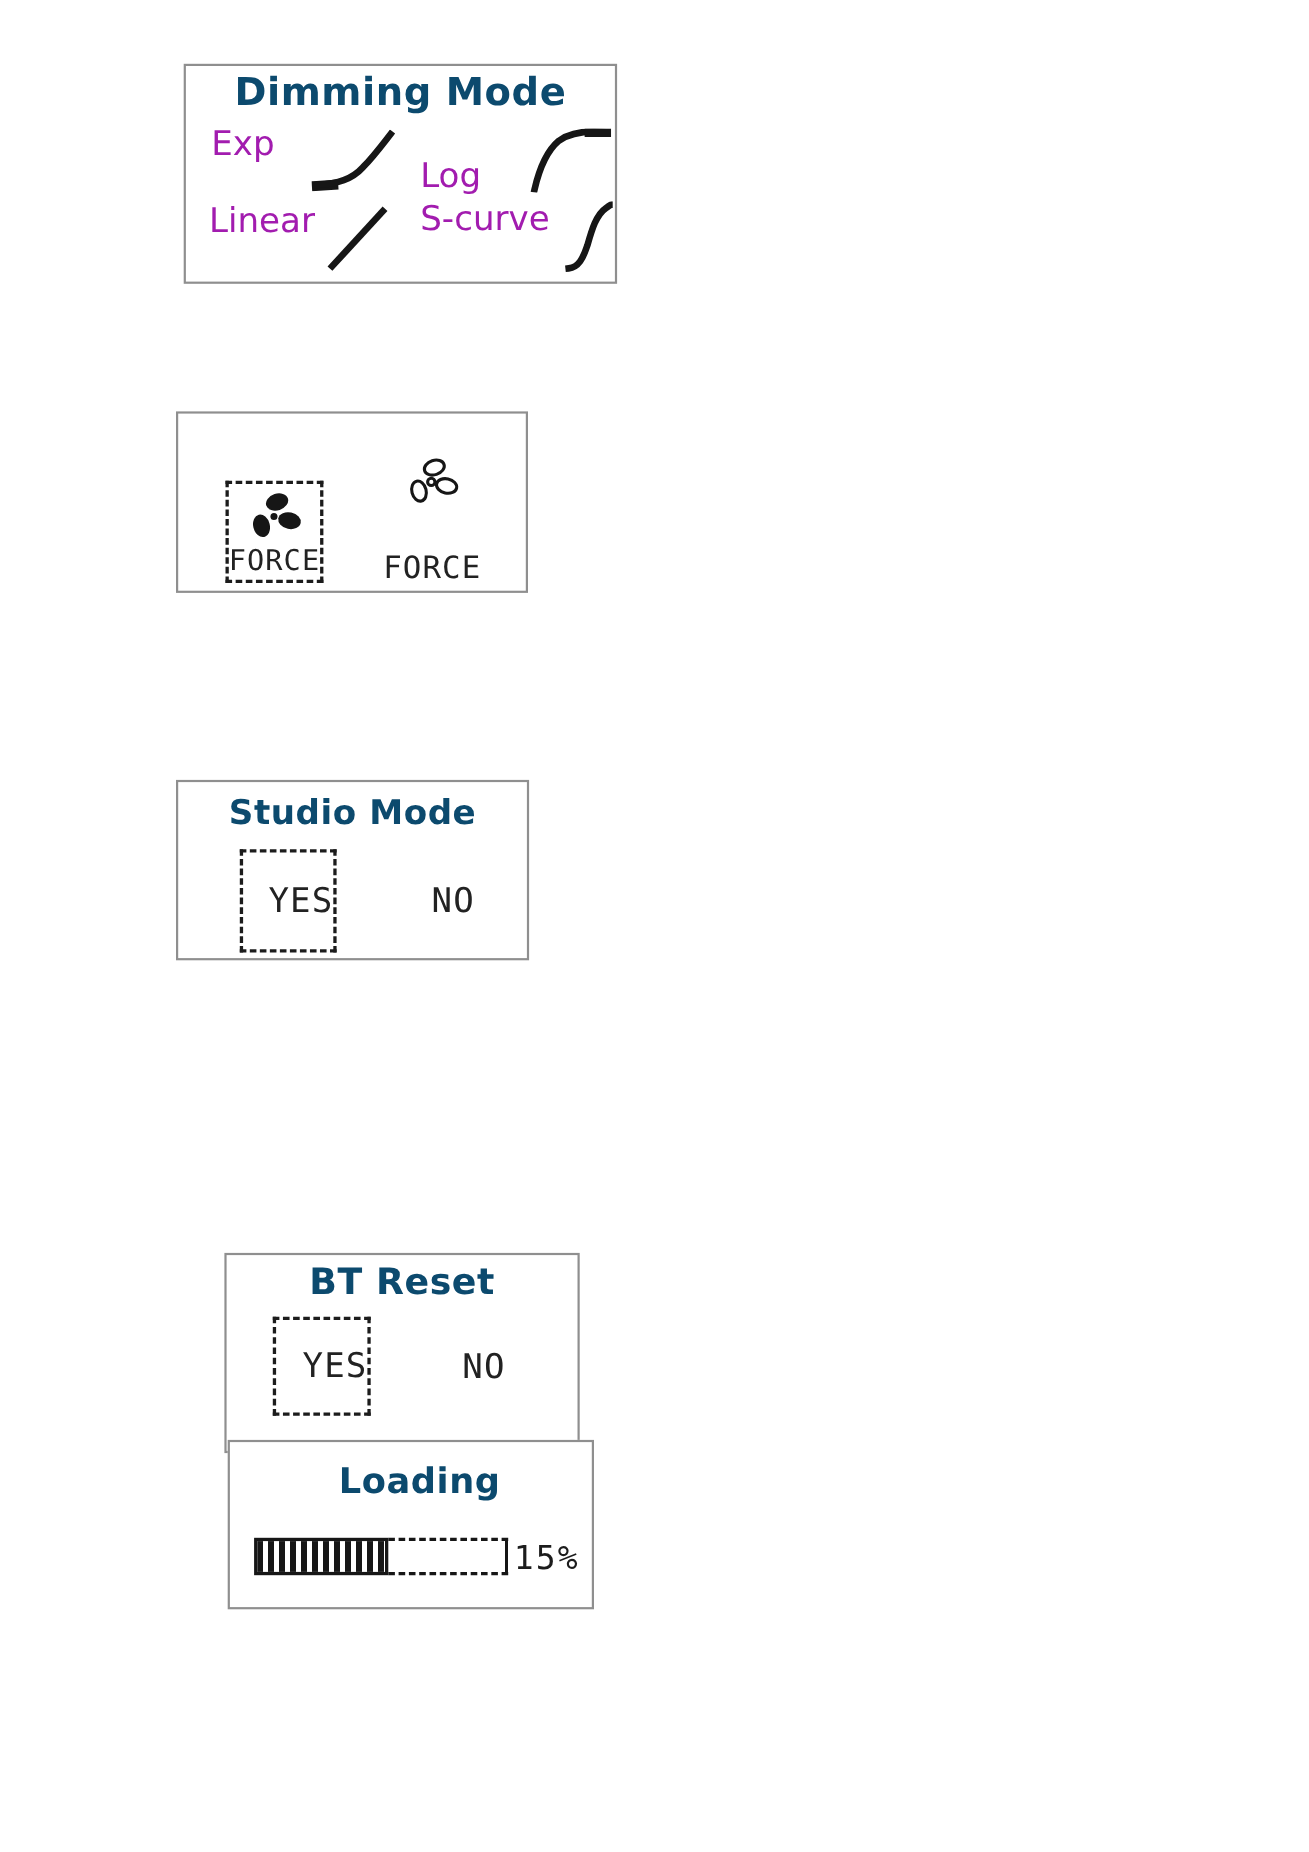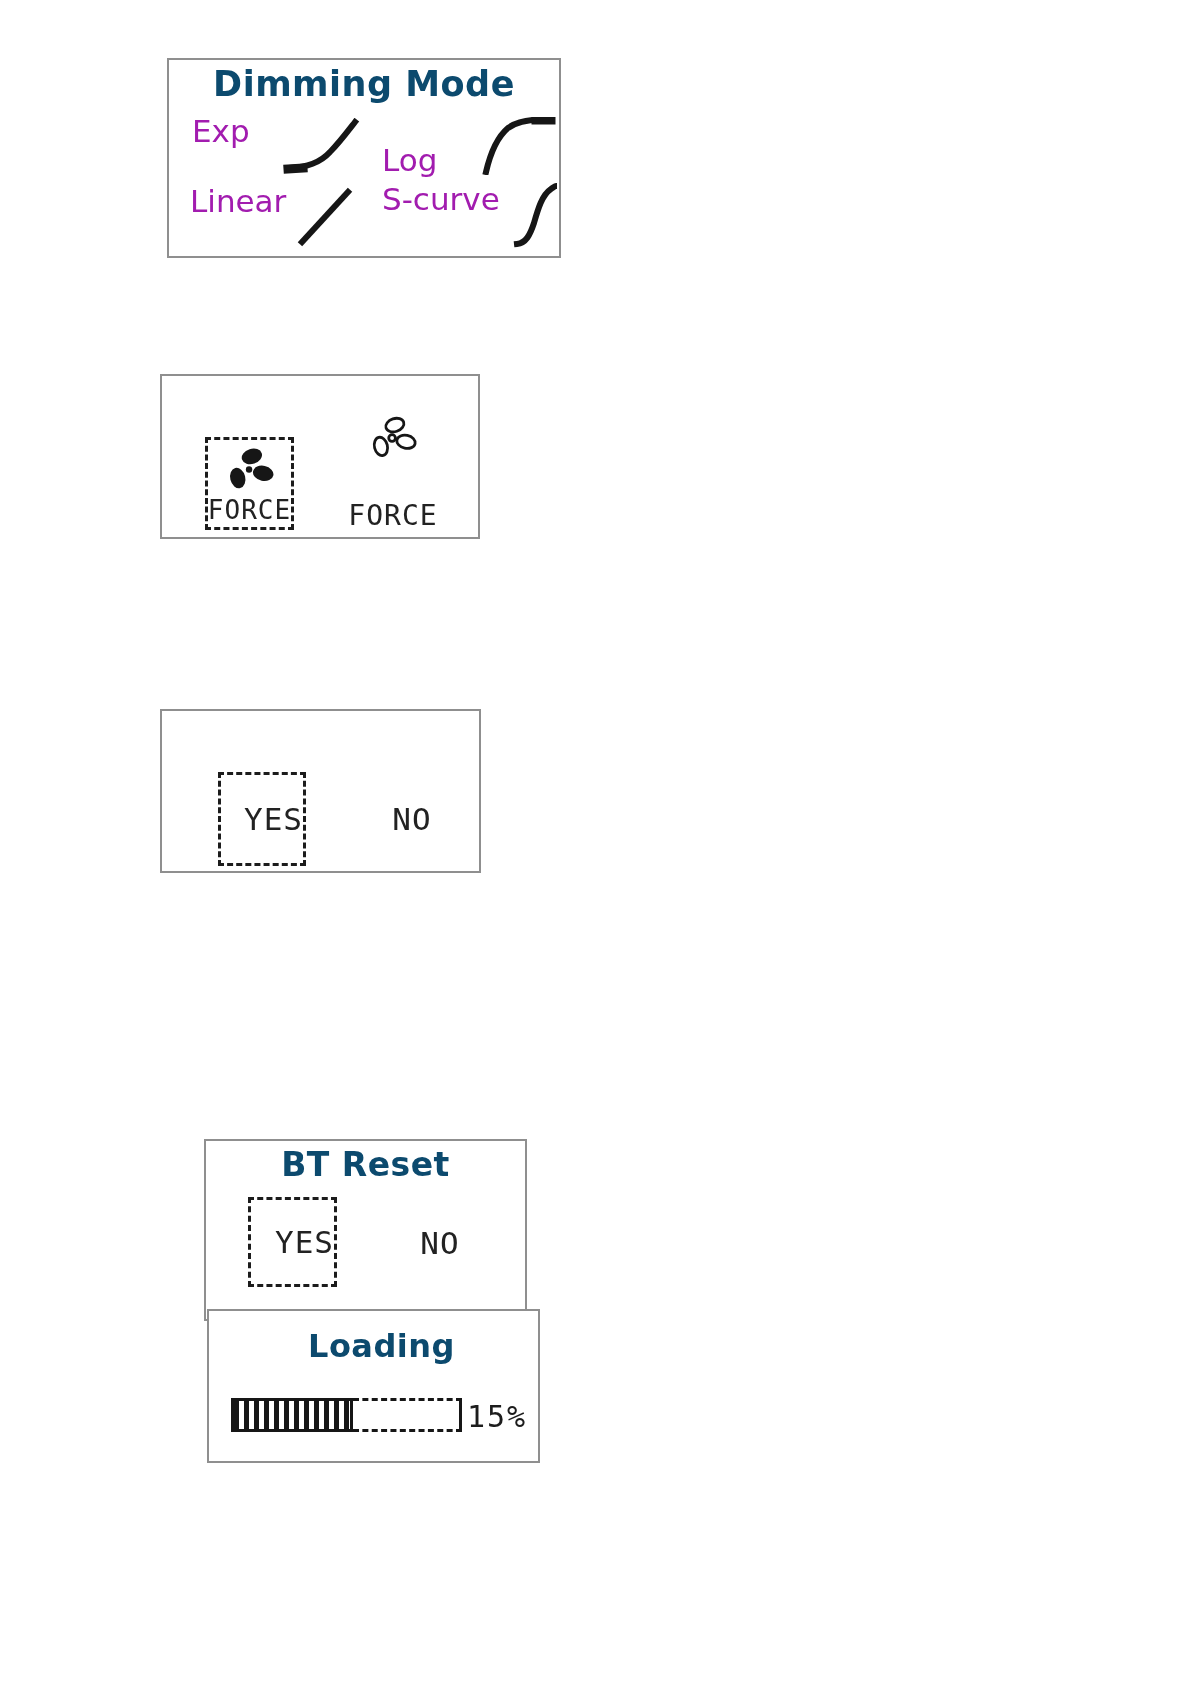--- a/index.html
+++ b/index.html
@@ -129,20 +129,21 @@
           <ellipse cx="15" cy="34" rx="7" ry="10" transform="rotate(-14 15 34)"></ellipse>
           <ellipse cx="42" cy="29" rx="10" ry="7" transform="rotate(12 42 29)"></ellipse>
           <circle cx="27" cy="25" r="3.6"></circle>
         </g>
       </svg>
       <span class="optfont opt-label" style="font-size:28px;">FORCE</span>
     </div>
   </section>
 
   <section class="lcd" style="left:160px; top:709px; width:321px; height:164px;">
+    <h2 class="title t-lg" style="top:10px; font-size:31px;">Studio Mode</h2>
 
     <div class="sel-box" style="left:56px; top:61px; width:88px; height:94px;">
       <span class="optfont yesno">YES</span>
     </div>
 
     <span class="optfont yesno" style="position:absolute; left:222px; top:90px; width:56px;">NO</span>
   </section>
 
   <section class="lcd" style="left:204px; top:1139px; width:323px; height:182px;">
     <h2 class="title t-lg" style="top:4px; font-size:33px;">BT Reset</h2>

